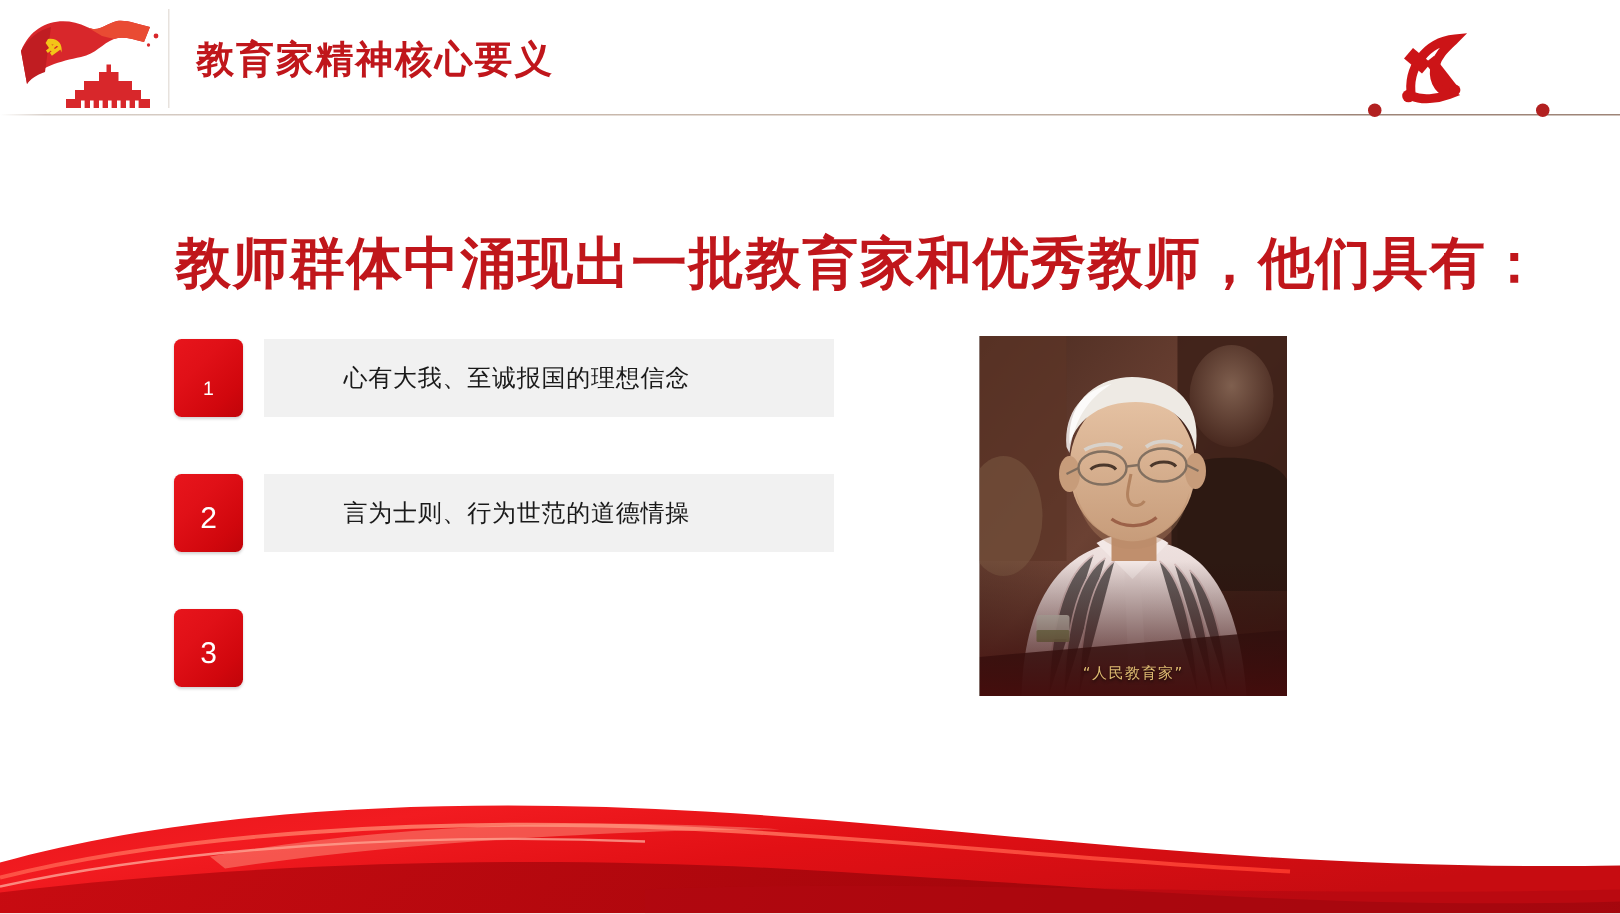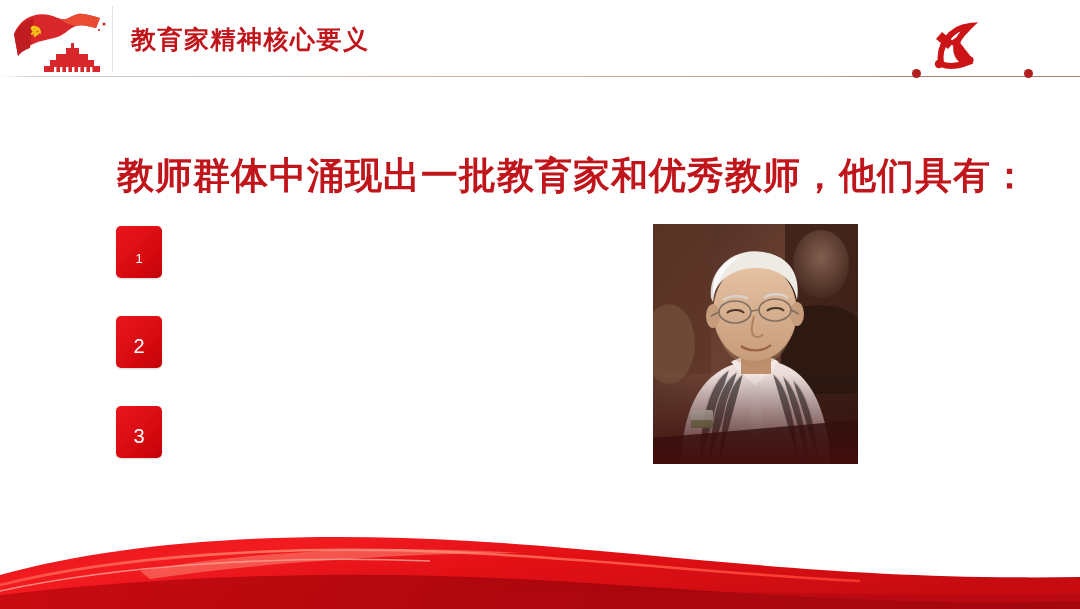--- a/index.html
+++ b/index.html
@@ -278,25 +278,31 @@
   </div>
 
   <div class="main-title">教师群体中涌现出一批教育家和优秀教师，他们具有：</div>
 
   <div class="bullet-list">
 
     <div class="bullet-row first">
       <div class="bullet-num">
         <span>1</span>
       </div>
+      <div class="bullet-box">
+        <span>心有大我、至诚报国的理想信念</span>
+      </div>
     </div>
 
     <div class="bullet-row">
       <div class="bullet-num">
         <span>2</span>
+      </div>
+      <div class="bullet-box">
+        <span>言为士则、行为世范的道德情操</span>
       </div>
     </div>
 
     <div class="bullet-row">
       <div class="bullet-num">
         <span>3</span>
       </div>
     </div>
 
   </div>
@@ -384,20 +390,21 @@
 
       <path d="M64 104 C70 124, 84 136, 102 137 C120 136, 134 124, 140 104
                C136 126, 122 142, 102 142 C82 142, 68 126, 64 104 Z" fill="#b88a66" opacity="0.35"></path>
 
       <path d="M0 214 L205 196 L205 240 L0 240 Z" fill="#2a1410" opacity="0.82"></path>
 
       <rect x="0" y="150" width="205" height="90" fill="url(#capfade)"></rect>
     </svg>
 
     <div class="photo-caption">
+      <div class="photo-sub">“人民教育家”</div>
     </div>
   </div>
 
   <div class="ribbon">
     <svg viewBox="0 0 1080 90" width="1080" height="90" preserveAspectRatio="none">
       <defs>
         <linearGradient id="rib1" x1="0" y1="0" x2="1" y2="0.4">
           <stop offset="0%" stop-color="#e7161c"></stop>
           <stop offset="25%" stop-color="#f21b20"></stop>
           <stop offset="55%" stop-color="#e21015"></stop>

